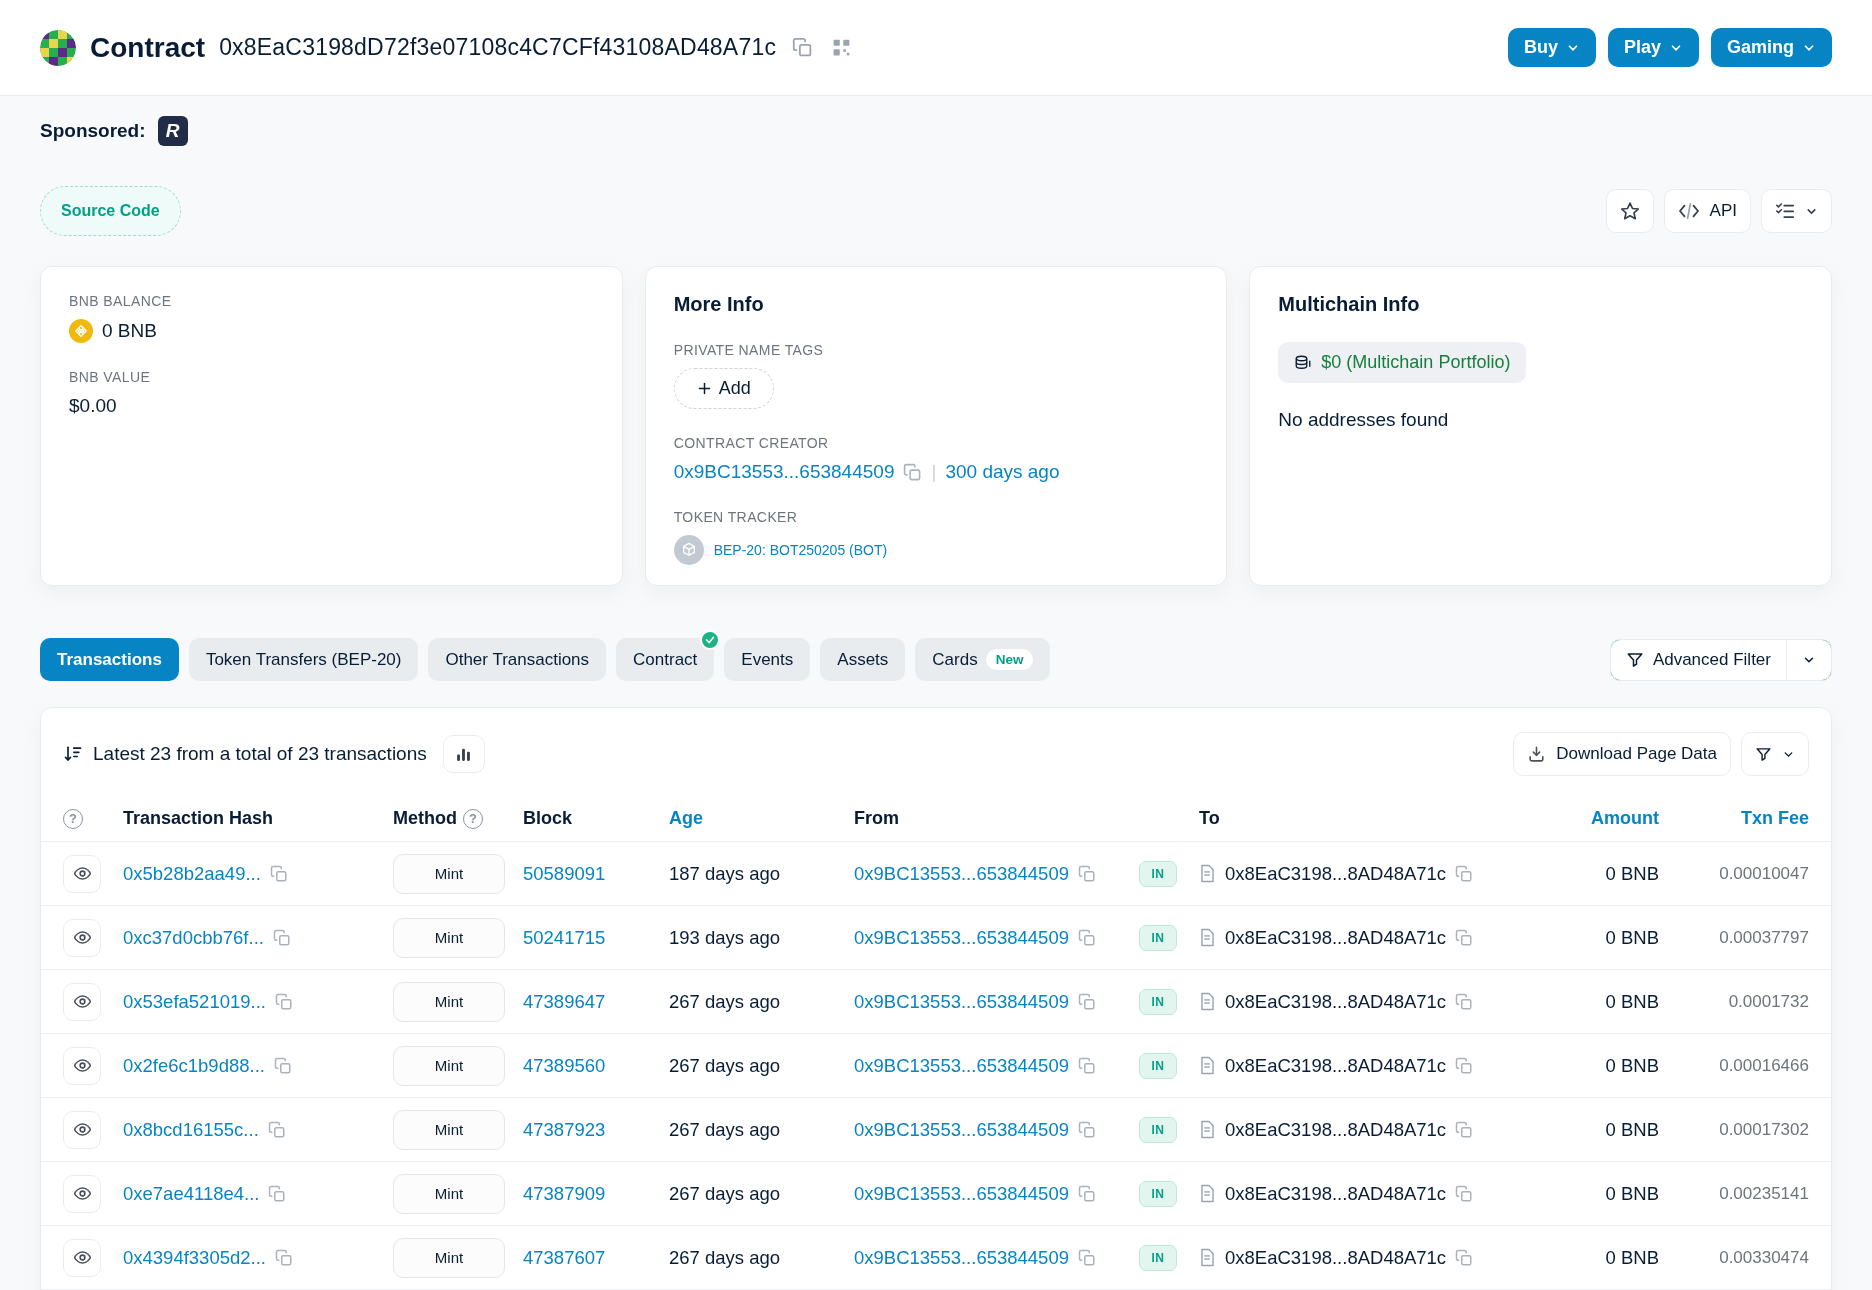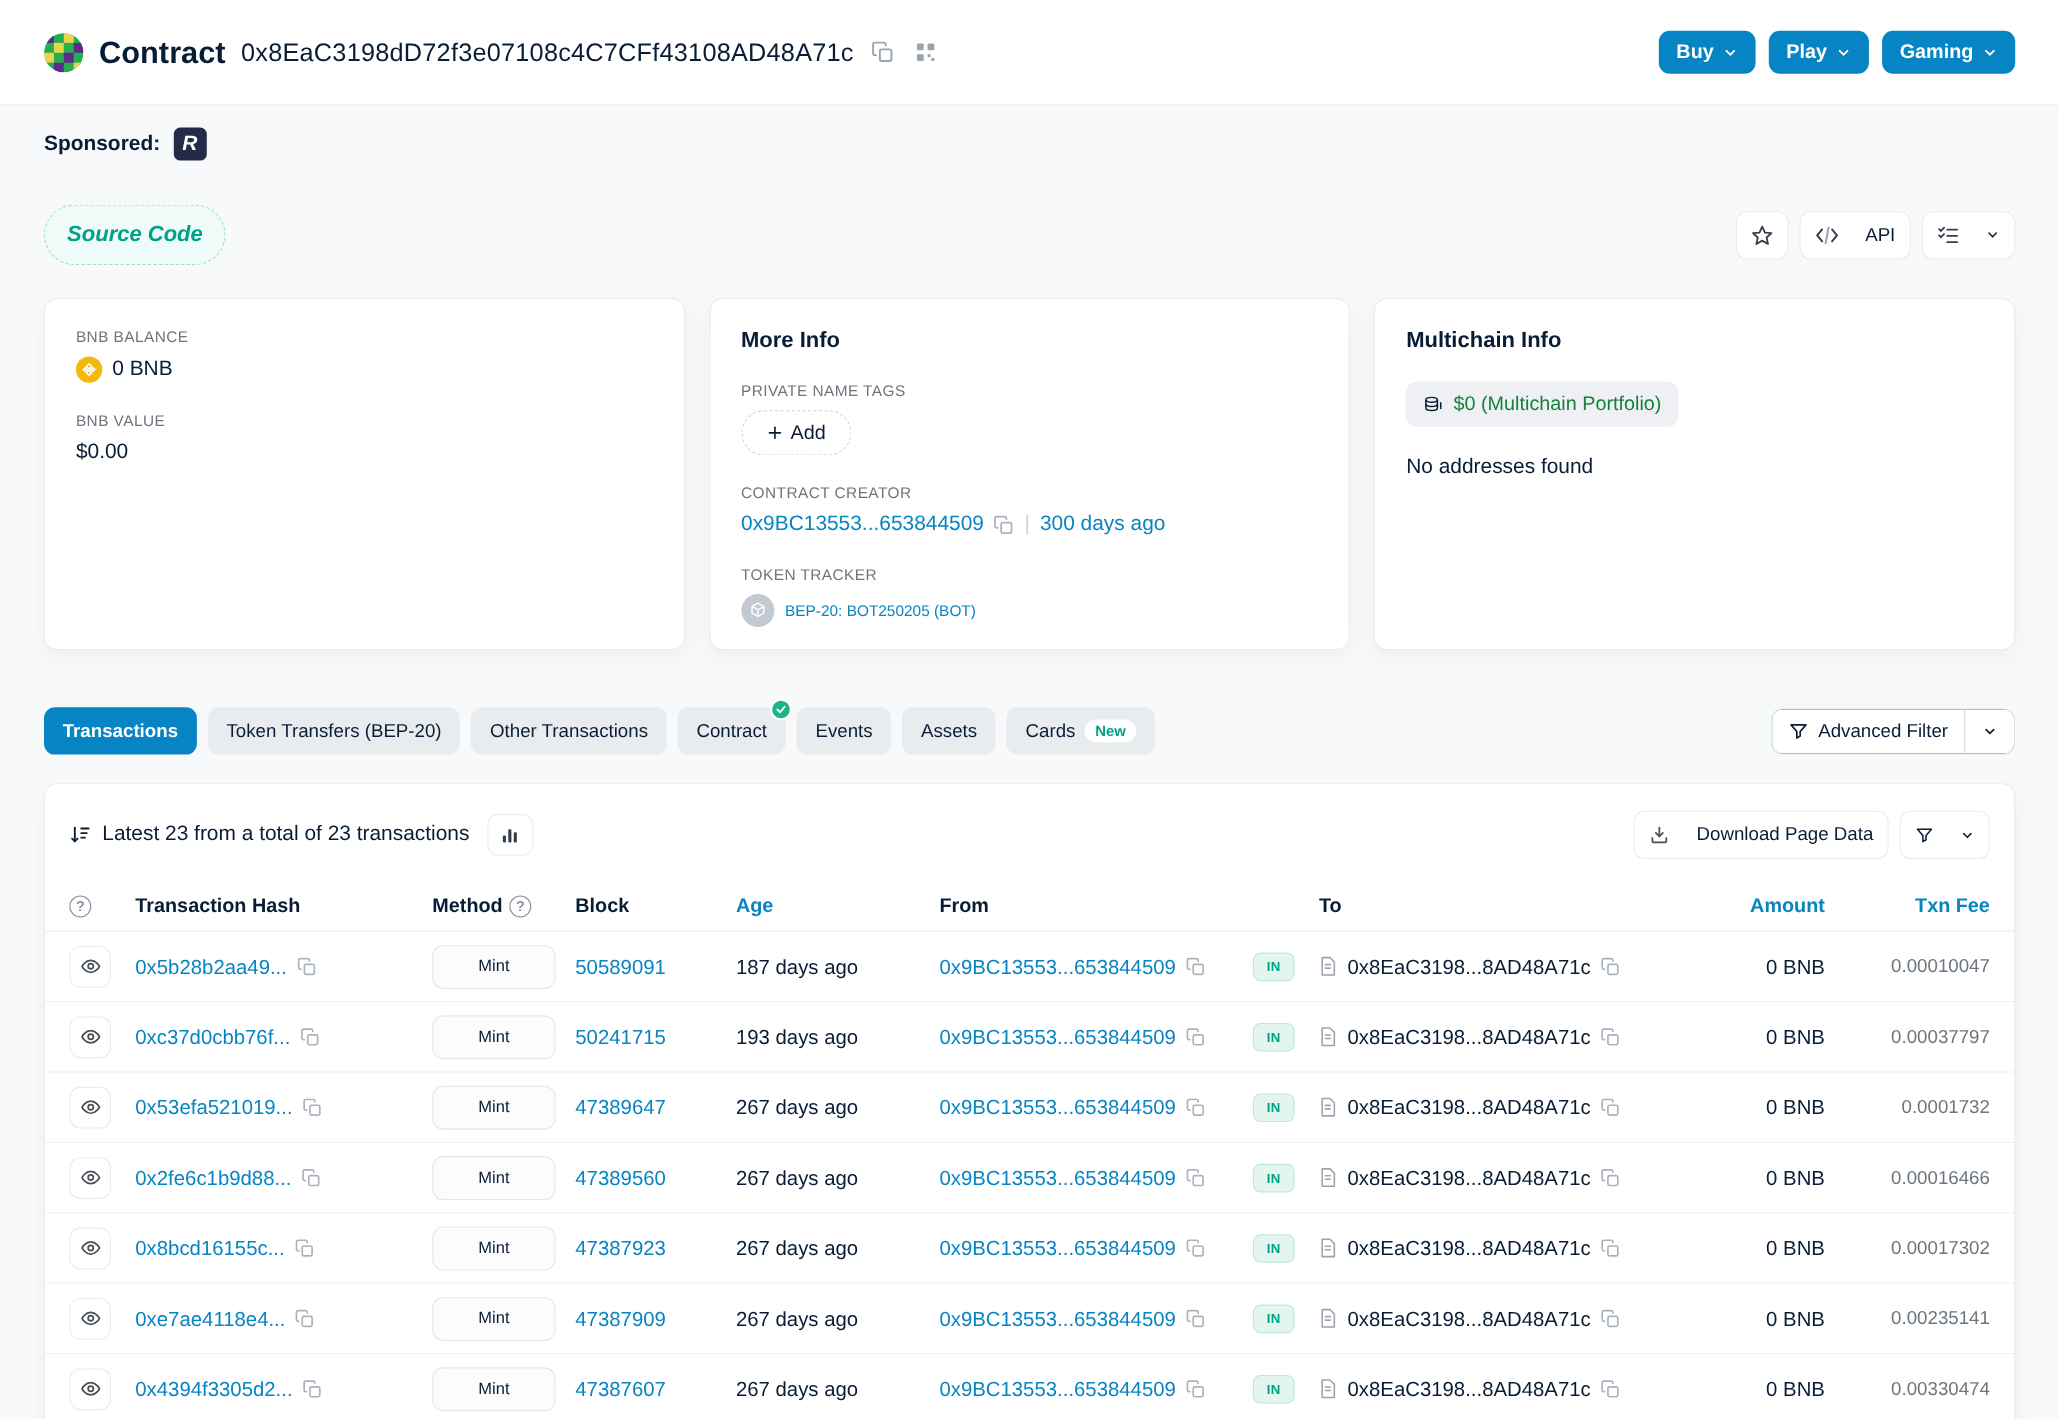--- a/index.html
+++ b/index.html
@@ -45,28 +45,28 @@
   .sponsor-brand { font-weight:bold; }
   .sponsor-cta { color:#0784c3; font-weight:bold; text-decoration:none; cursor:pointer; }
 
   
   .page-toolbar {
     padding:0 40px; margin-top:40px;
     display:flex; align-items:center; justify-content:space-between;
   }
   .source-badge {
     display:inline-flex; align-items:center;
-    background:#eefbf8; color:#00a186; font-weight:bold; font-size:20px;
-    border:1px dashed #9fdccf; border-radius:999px; padding:15px 20px; cursor:pointer;font-style:italic;
+    background:#eefbf8; color:#00a186; font-weight:bold; font-size:16px;
+    border:1px dashed #9fdccf; border-radius:999px; padding:15px 20px; cursor:pointer;
   }
   .toolbar-right { display:flex; gap:10px; }
   .chip-btn {
     background:#fff; border:1px solid #e9ecef; border-radius:10px;
     height:44px; min-width:48px; padding:0 13px;
-    display:flex; align-items:center; justify-content:center; gap:24px;
+    display:flex; align-items:center; justify-content:center; gap:10px;
     font-family:inherit; font-size:17px; font-weight:500; color:#081d35; cursor:pointer;
   }
 
   
   .cards-row {
     padding:0 40px; margin-top:30px;
     display:grid; grid-template-columns:1fr 1fr 1fr; gap:22px;
   }
   .card {
     background:#fff; border:1px solid #e9ecef; border-radius:12px;

